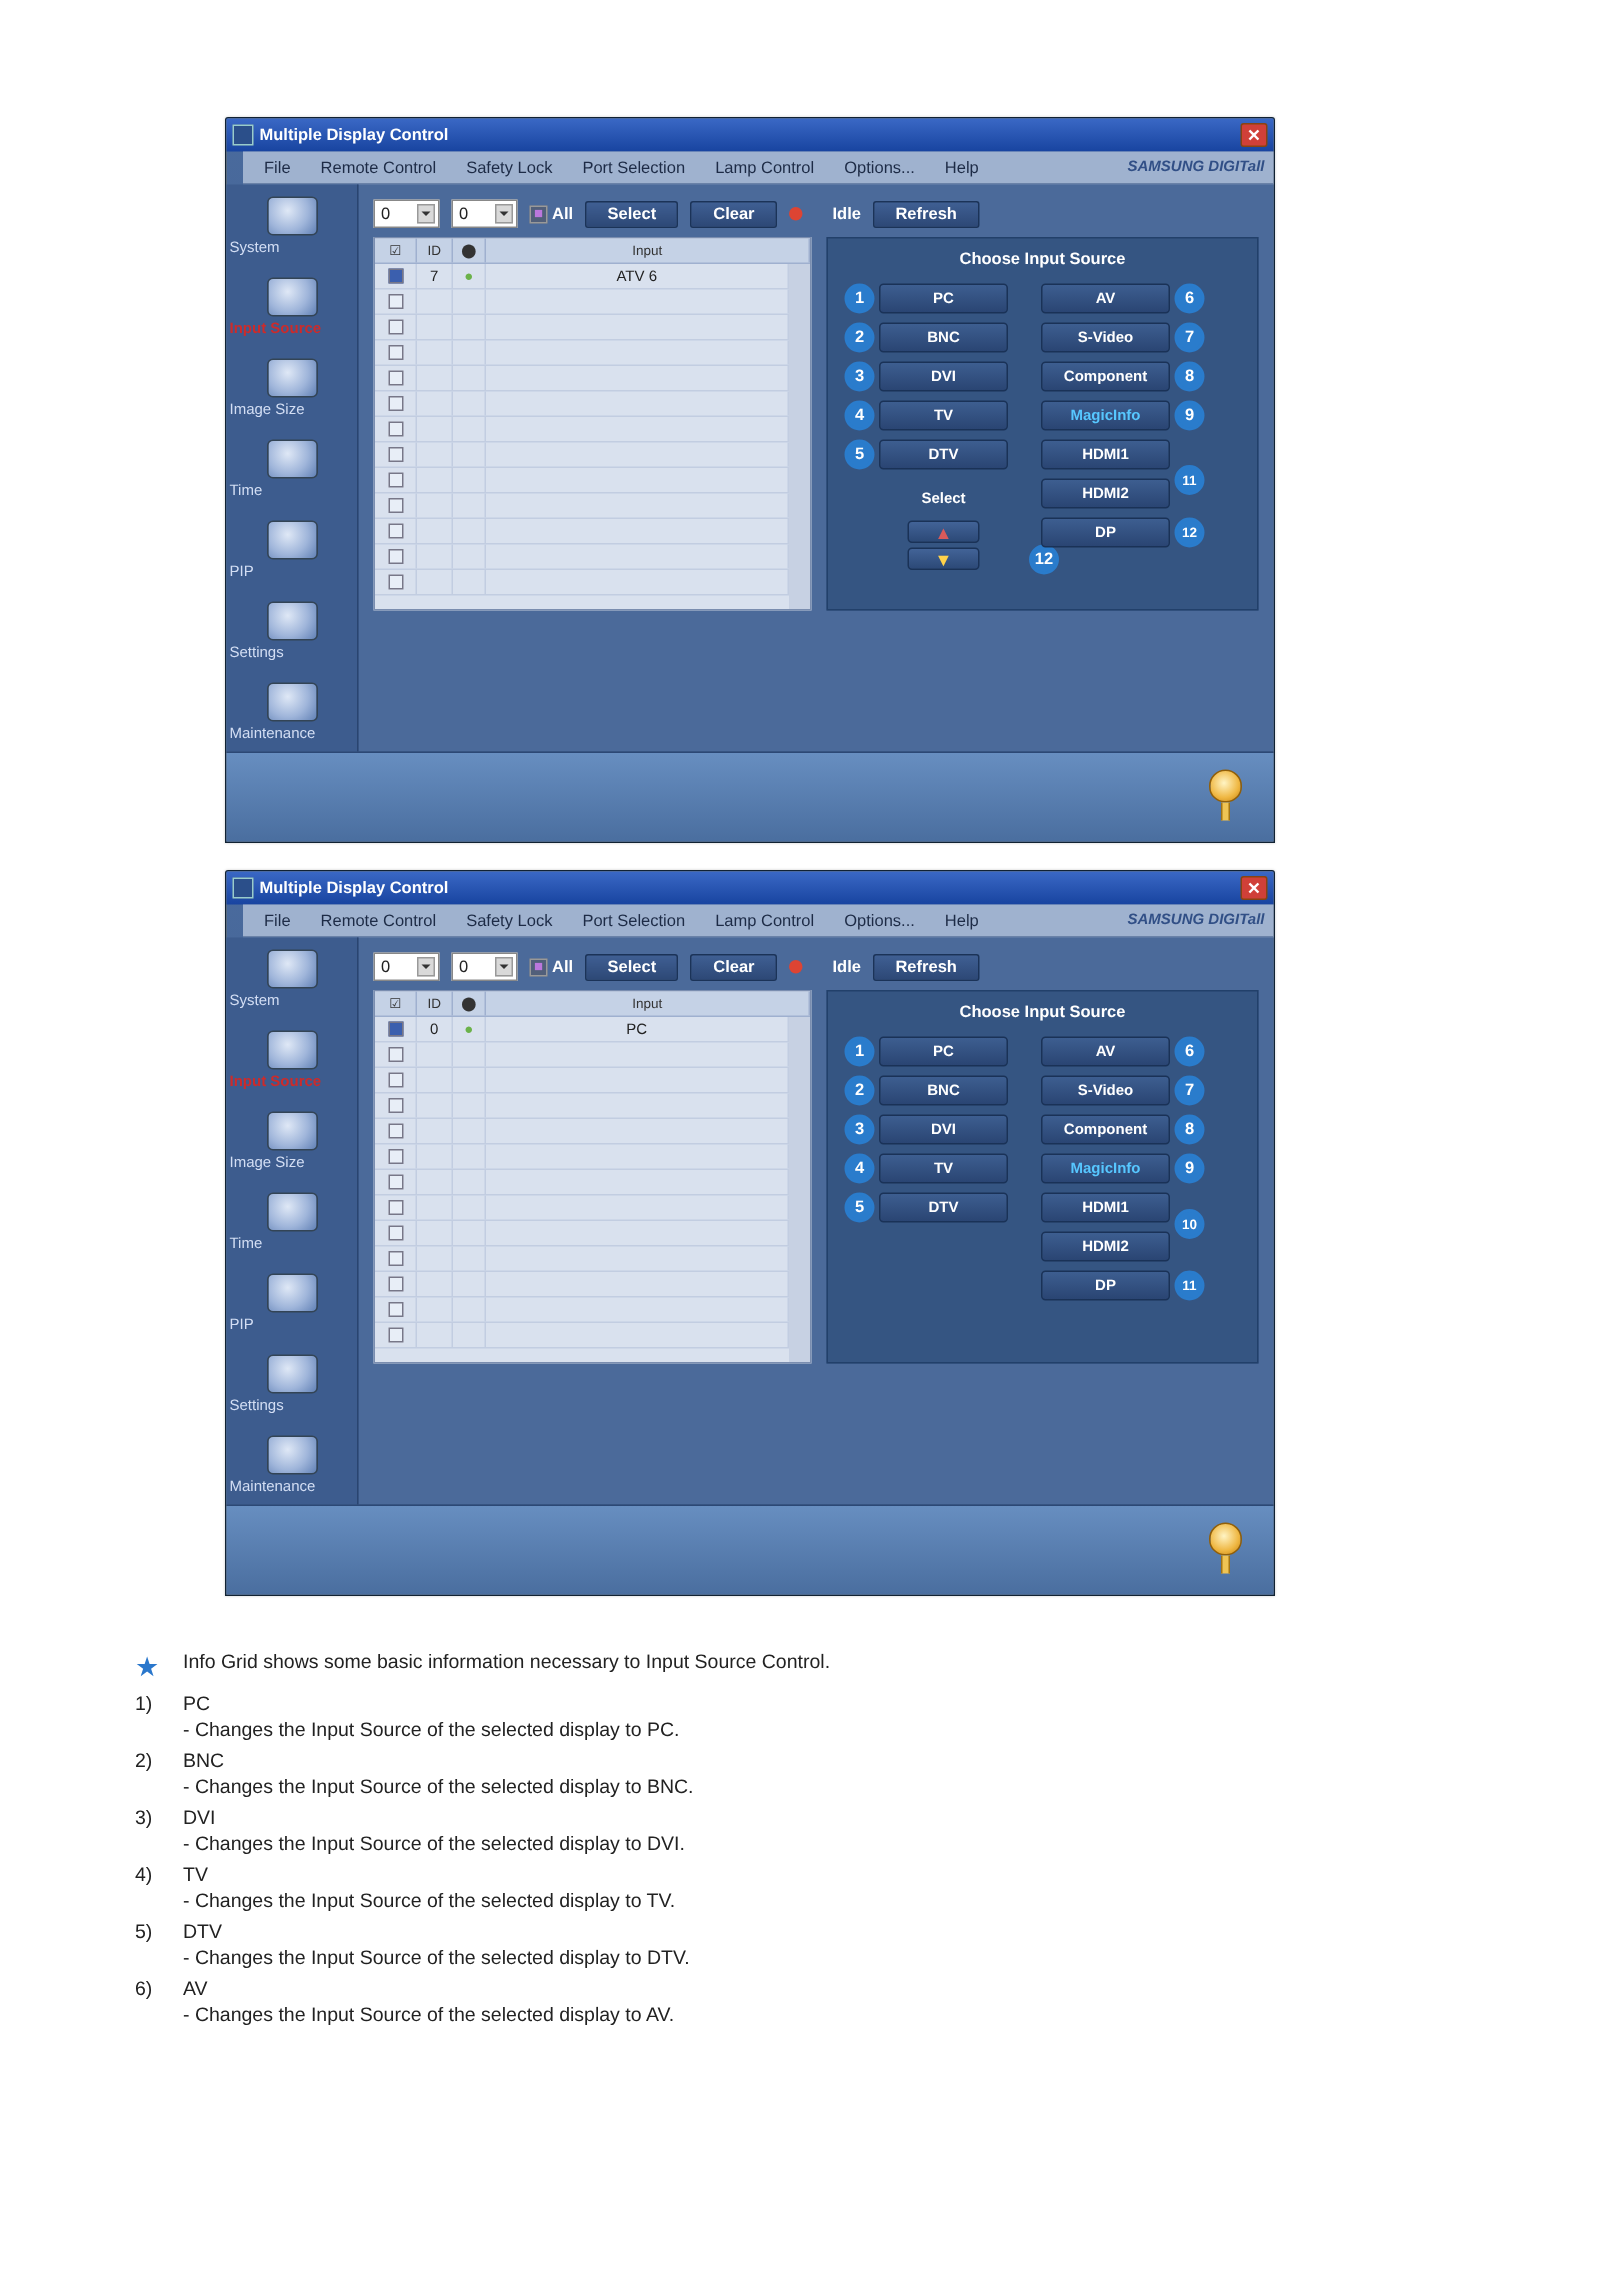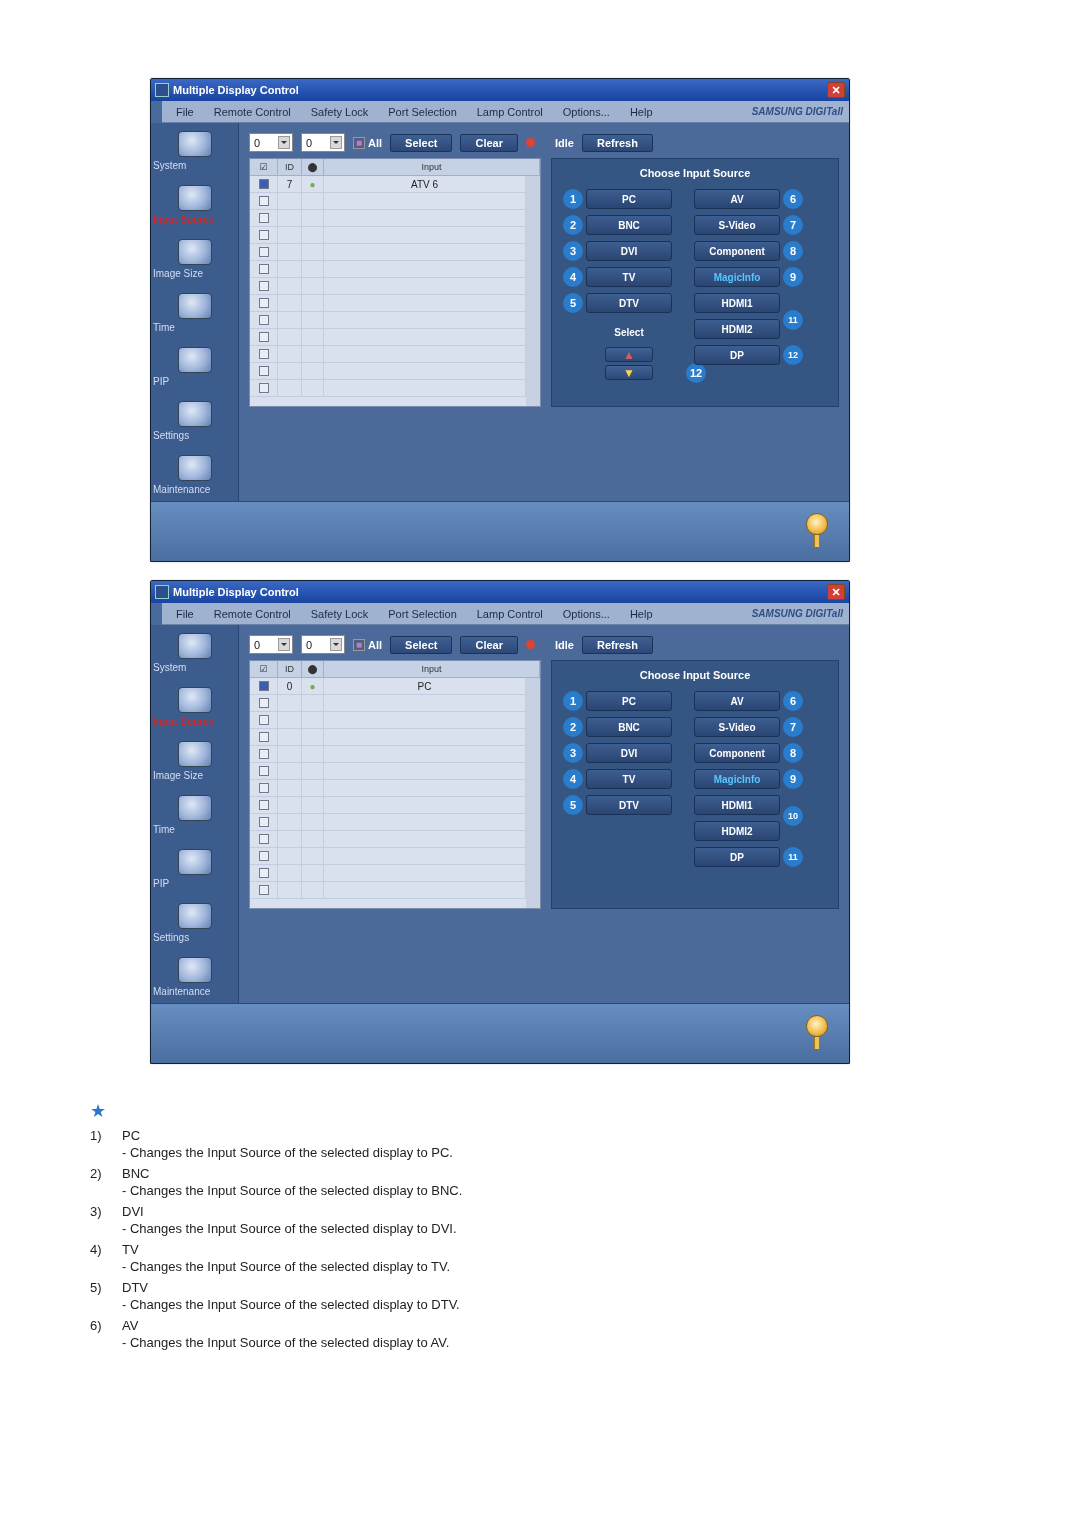--- a/index.html
+++ b/index.html
@@ -574,20 +574,21 @@
     <div class="footer">
       <div class="excl">
           <div class="bulb"></div>
           <div class="stem"></div>
         </div>
     </div>
   </div>
 
   <div class="star-line">
     <span class="star">★</span>
+    <span>Info Grid shows some basic information necessary to Input Source Control.</span>
   </div>
   <div class="desc-list">
     <div class="desc-item">
         <span class="num">1)</span>
         <div class="body-txt"><span>PC</span><div class="sub">- Changes the Input Source of the selected display to PC.</div></div>
       </div>
     <div class="desc-item">
         <span class="num">2)</span>
         <div class="body-txt"><span>BNC</span><div class="sub">- Changes the Input Source of the selected display to BNC.</div></div>
       </div>

